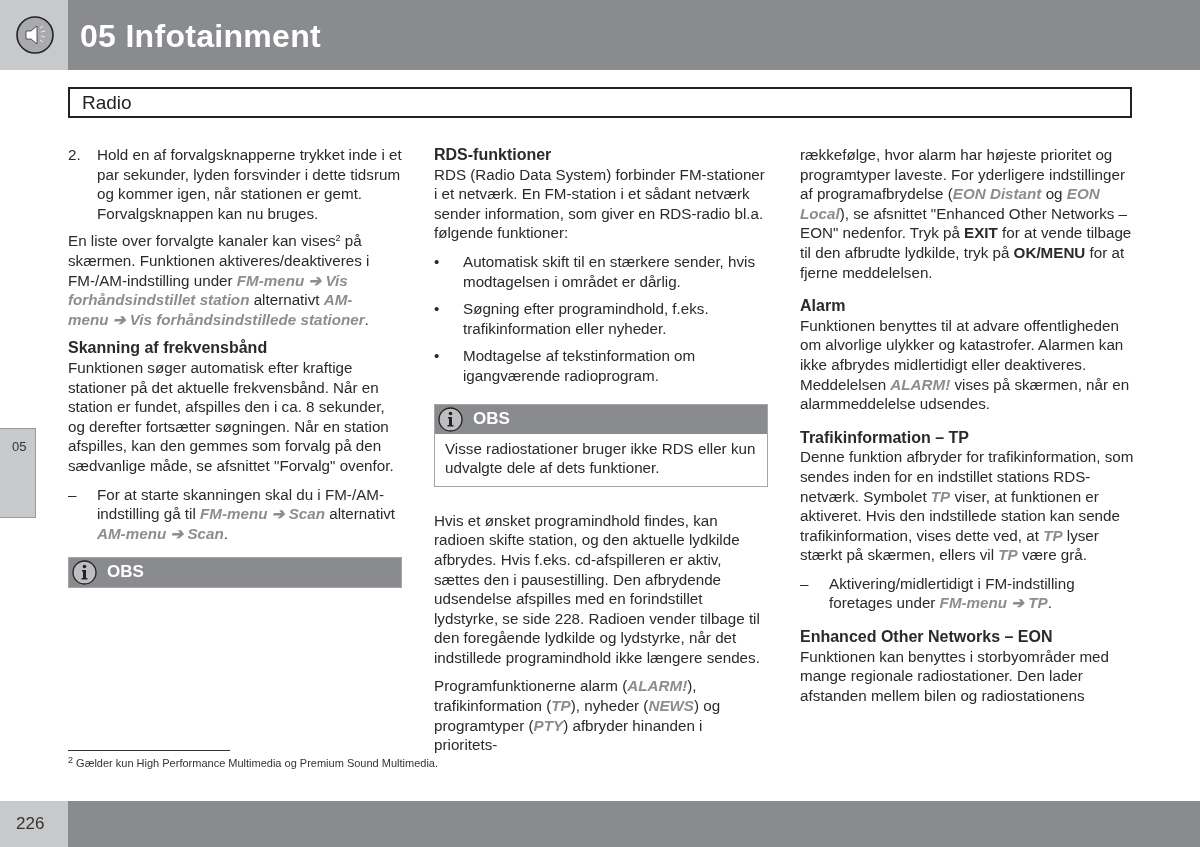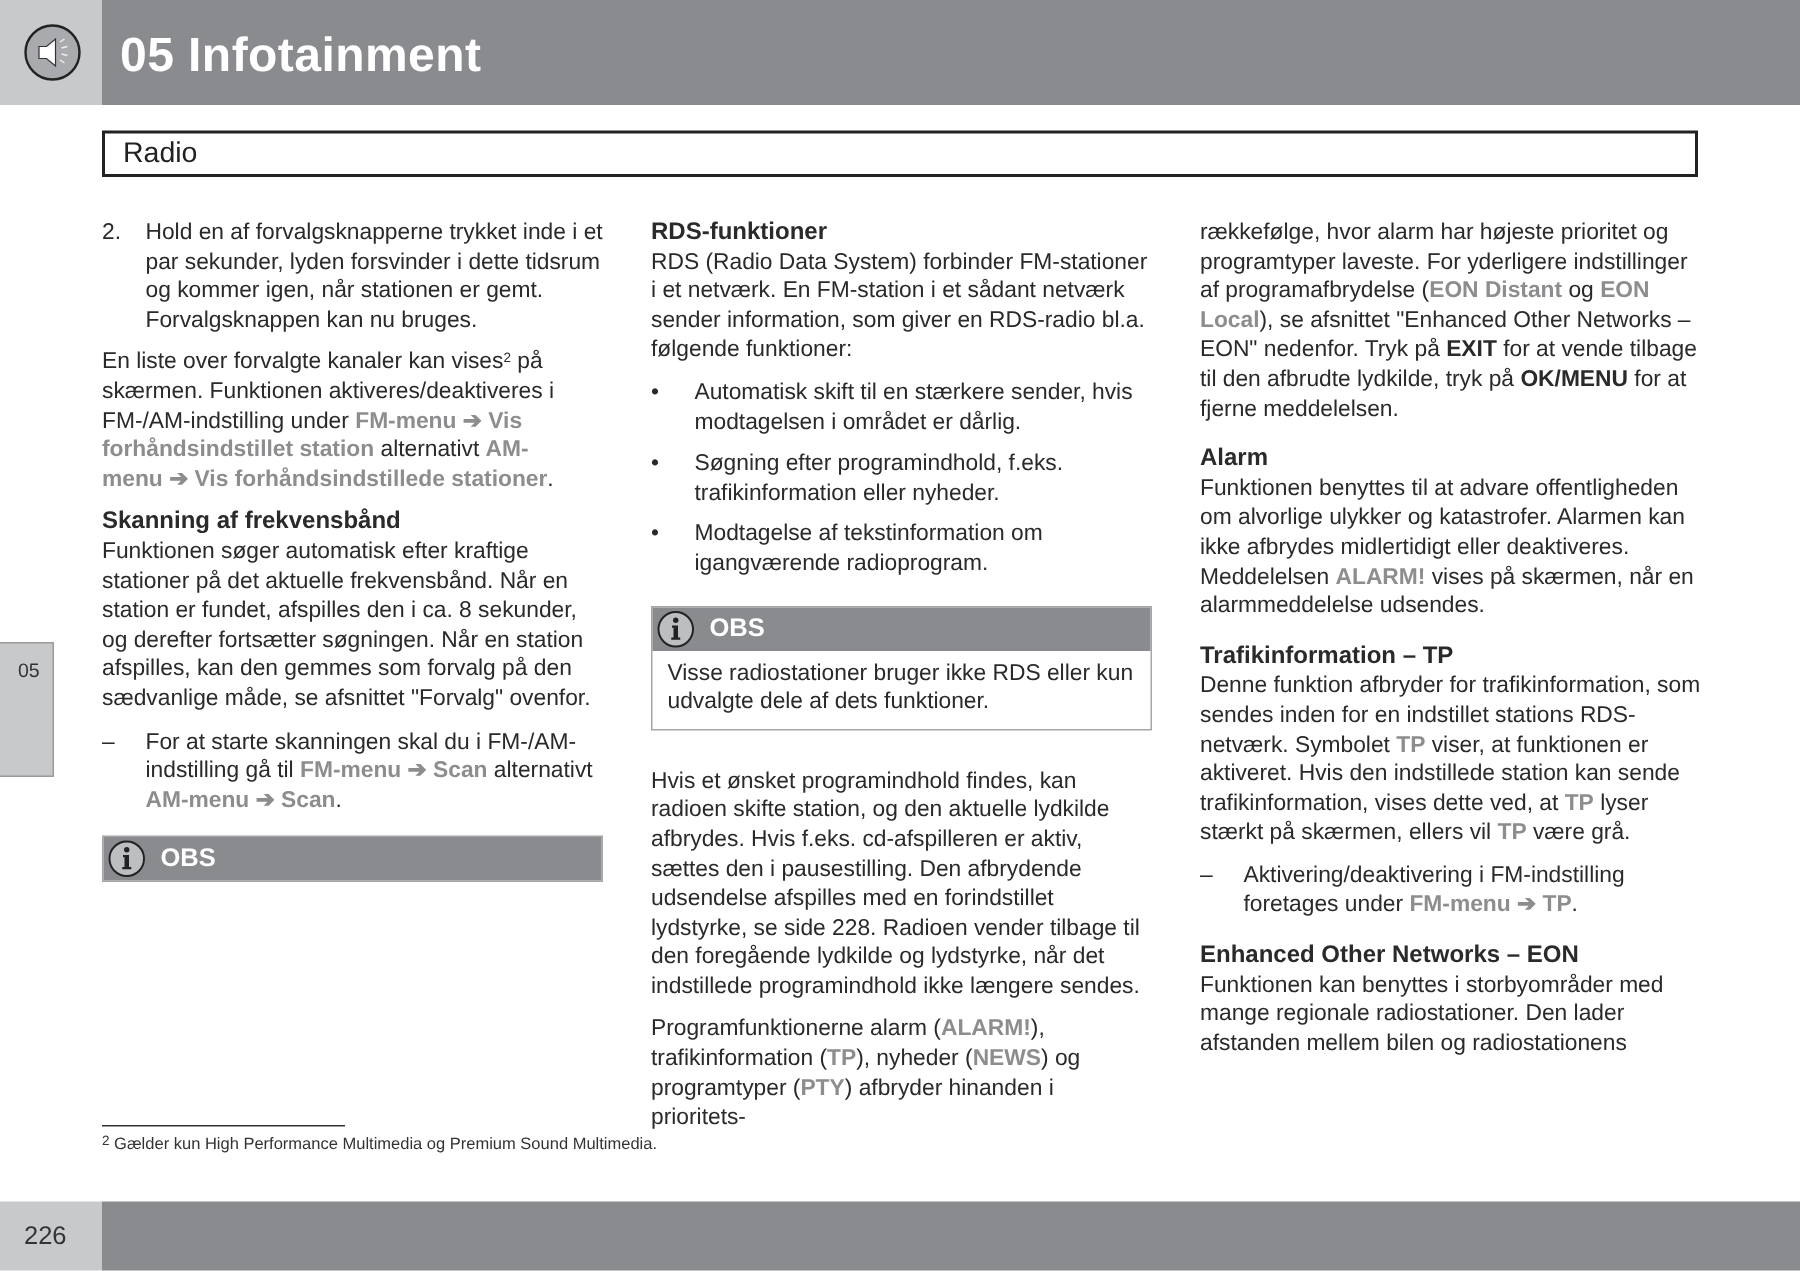--- a/index.html
+++ b/index.html
@@ -11,21 +11,21 @@
   .sec-box { position:absolute; left:68px; top:87px; width:1060px; height:27px; border:2px solid #222; box-sizing:content-box; }
   .sec-title { position:absolute; left:12px; top:3px; font-size:19px; font-weight:normal; color:#222; }
   .side-tab { position:absolute; left:0; top:428px; width:35px; height:88px; background:#c8c9cb; border:1px solid #9a9a9a; border-left:none; }
   .side-tab span { position:absolute; left:12px; top:10px; font-size:13px; color:#333; }
   .col { position:absolute; top:145px; font-size:15.2px; line-height:19.6px; }
   .col1 { left:68px; width:334px; }
   .col2 { left:434px; width:334px; }
   .col3 { left:800px; width:334px; }
   p { margin:0 0 9px 0; }
   h3 { margin:0; font-size:16px; font-weight:bold; color:#2a2a2a; line-height:19.6px; }
-  .g { color:#8d8d8f; font-weight:bold; }
+  .g { color:#8d8d8f; font-weight:bold;font-style:italic; }
   .b { font-weight:bold; }
   .numitem, .dashitem, .bulitem { position:relative; padding-left:29px; margin-bottom:8px; }
   .numitem .mk, .dashitem .mk, .bulitem .mk { position:absolute; left:0; top:0; }
   .obs { border:1px solid #a6a6a6; margin:14px 0 20px 0; }
   .obs-head { background:#8a8b8f; height:29px; position:relative; }
   .obs-icon { position:absolute; left:3px; top:2px; width:25px; height:25px; }
   .obs-label { position:absolute; left:38px; top:4px; color:#fff; font-weight:bold; font-size:17px; }
   .obs-body { padding:5px 10px 8px 10px; }
   sup { font-size:9px; vertical-align:top; position:relative; top:-2px; }
   .fn-line { position:absolute; left:68px; top:750px; width:162px; height:1px; background:#333; }
@@ -120,21 +120,21 @@
   <h3>Alarm</h3>
   <p style="margin-bottom:14px;">
     <span>Funktionen benyttes til at advare offentligheden om alvorlige ulykker og katastrofer. Alarmen kan ikke afbrydes midlertidigt eller deaktiveres. Meddelelsen </span><span class="g">ALARM!</span><span> vises på skærmen, når en alarmmeddelelse udsendes.</span>
   </p>
   <h3>Trafikinformation – TP</h3>
   <p>
     <span>Denne funktion afbryder for trafikinformation, som sendes inden for en indstillet stations RDS-netværk. Symbolet </span><span class="g">TP</span><span> viser, at funktionen er aktiveret. Hvis den indstillede station kan sende trafikinformation, vises dette ved, at </span><span class="g">TP</span><span> lyser stærkt på skærmen, ellers vil </span><span class="g">TP</span><span> være grå.</span>
   </p>
   <div class="dashitem" style="margin-bottom:14px;">
     <span class="mk">–</span>
-    <span>Aktivering/deaktivering i FM-indstilling foretages under </span><span class="g">FM-menu</span>&nbsp;<span class="g">➔</span>&nbsp;<span class="g">TP</span><span>.</span>
+    <span>Aktivering/midlertidigt i FM-indstilling foretages under </span><span class="g">FM-menu</span>&nbsp;<span class="g">➔</span>&nbsp;<span class="g">TP</span><span>.</span>
   </div>
   <h3>Enhanced Other Networks – EON</h3>
   <p>Funktionen kan benyttes i storbyområder med mange regionale radiostationer. Den lader afstanden mellem bilen og radiostationens</p>
 </div>
 
 <div class="fn-line"></div>
 <div class="footnote">
   <sup>2</sup><span> Gælder kun High Performance Multimedia og Premium Sound Multimedia.</span>
 </div>
 

